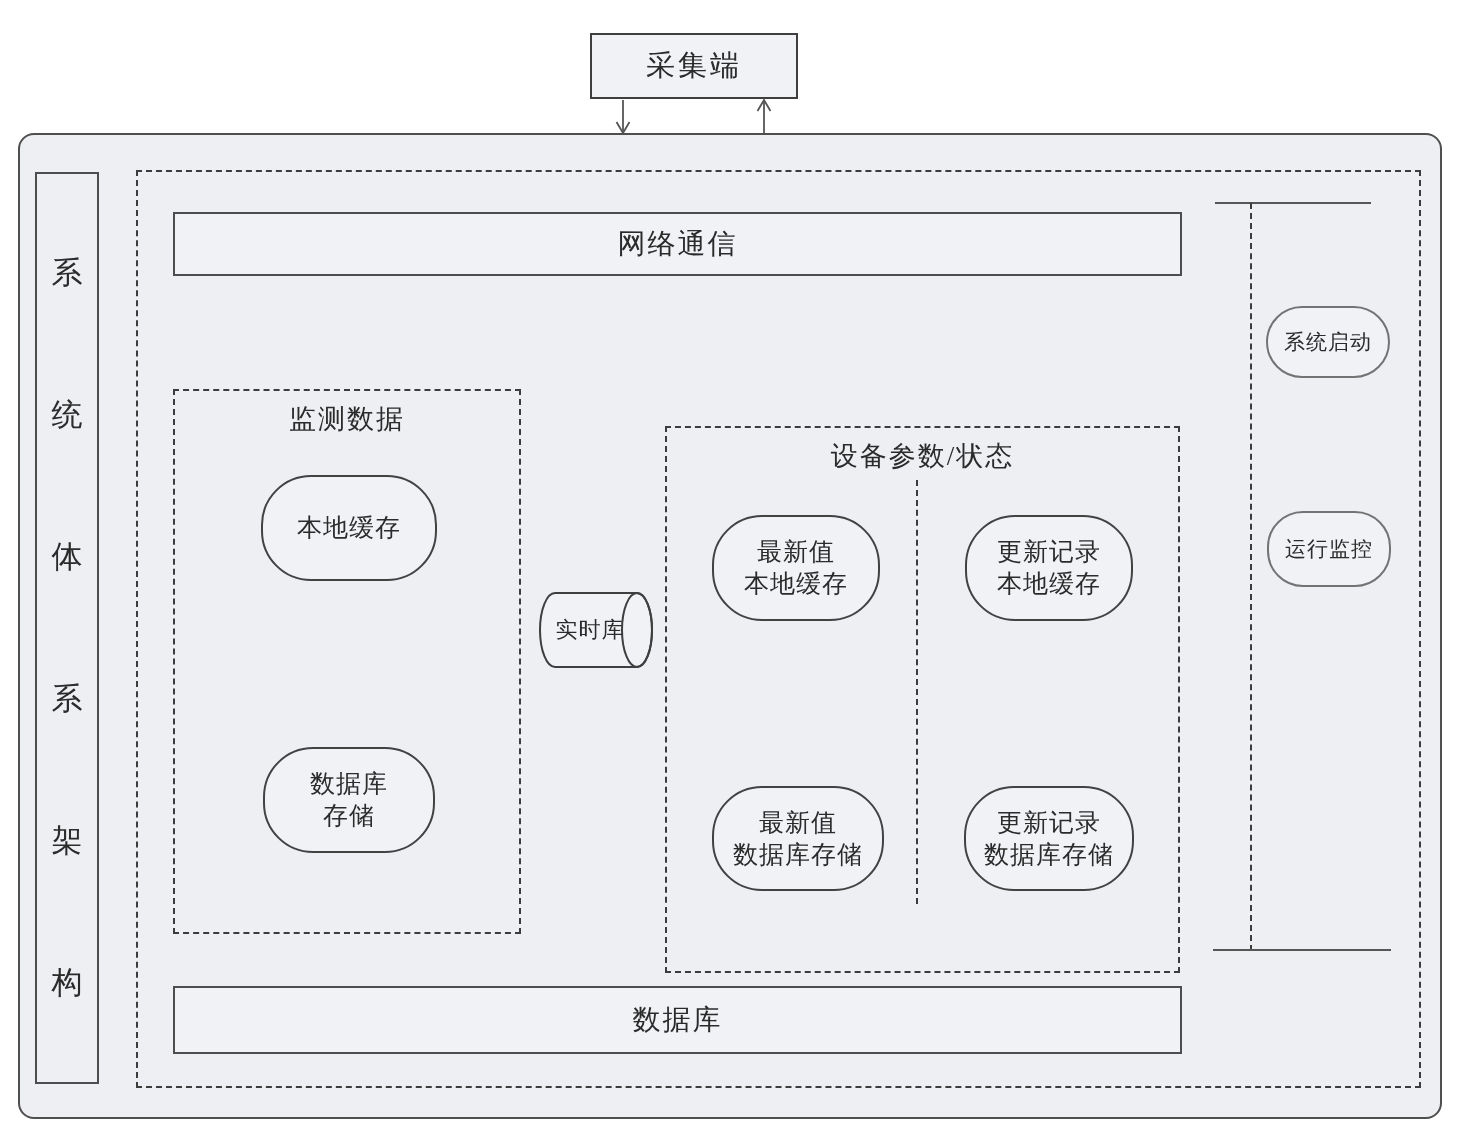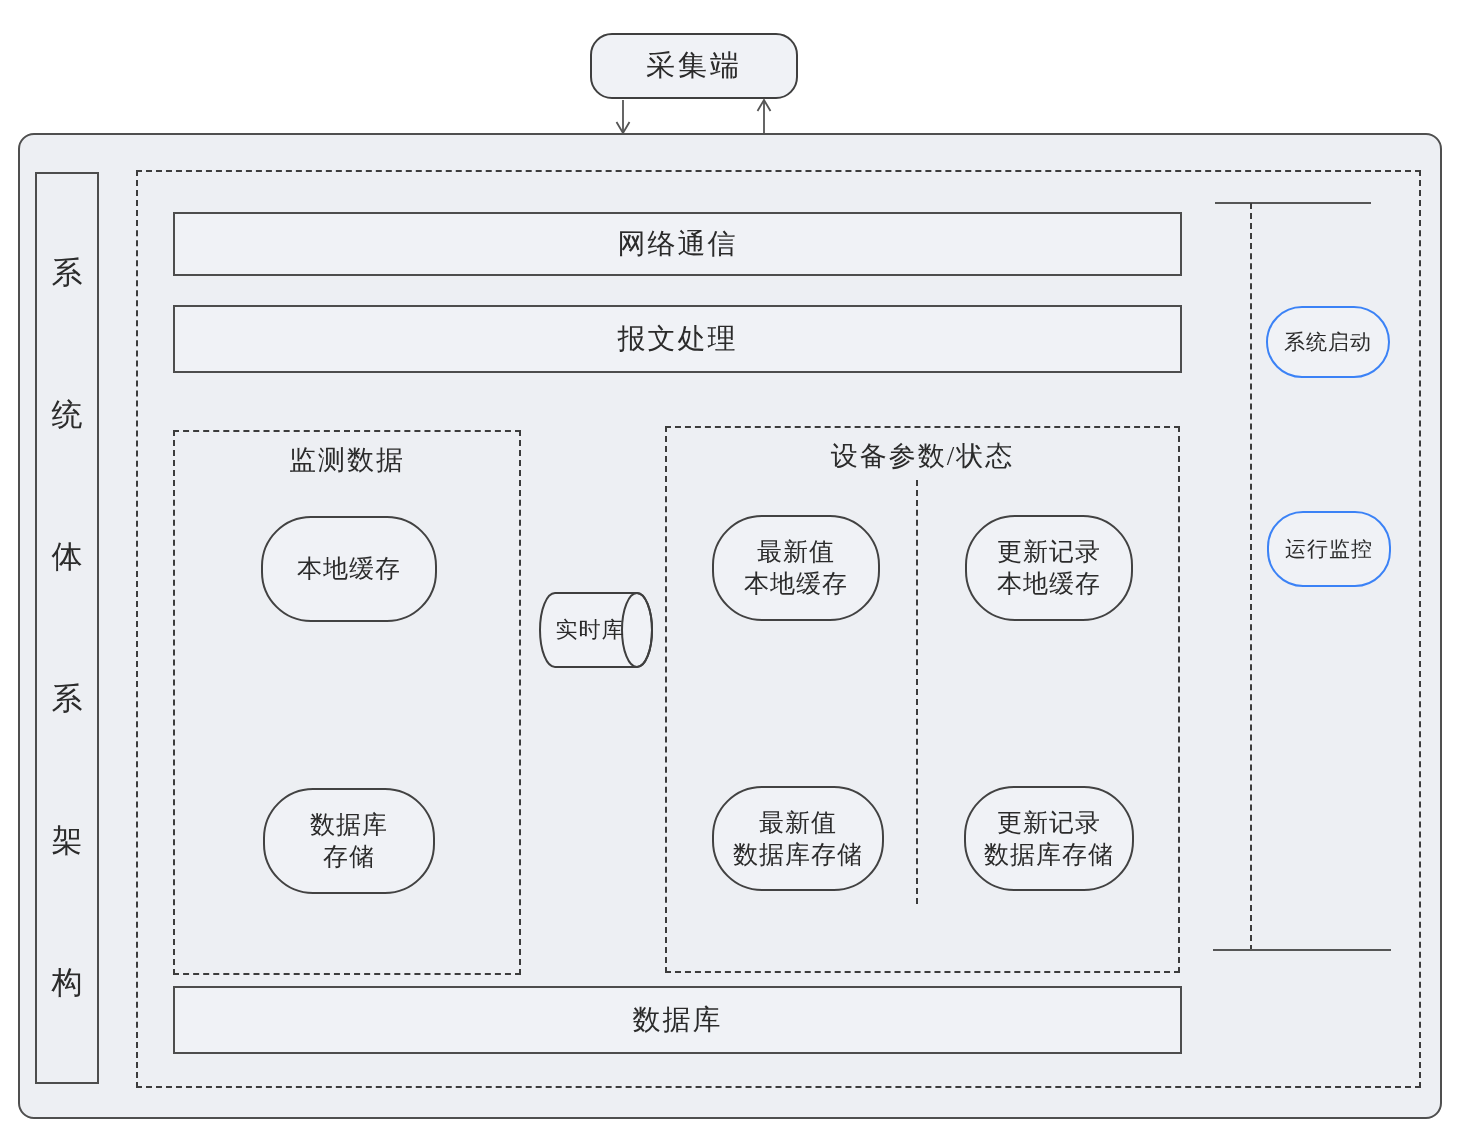--- a/index.html
+++ b/index.html
@@ -26,21 +26,21 @@
   }
   .node{
     position:absolute;box-sizing:border-box;
     border:2px solid #424242;border-radius:50px;
     background:var(--element-fill);
     display:flex;flex-direction:column;align-items:center;justify-content:center;
     font-size:25px;line-height:1.28;letter-spacing:1px;text-align:center;
   }
   .svc-node{
     position:absolute;box-sizing:border-box;
-    border:2px solid #3b82f6;border-radius:36px;
+    border:2px solid #737373;border-radius:36px;
     background:var(--element-fill);
     display:flex;align-items:center;justify-content:center;
     font-size:21px;letter-spacing:1px;
   }
   .collector{
     display:flex;align-items:center;justify-content:center;
     font-size:29px;letter-spacing:3px;
     border:2.5px solid #3f3f3f;background:var(--element-fill);
   }
   .sidebar{
@@ -54,21 +54,21 @@
   .cyl-label{
     display:flex;align-items:center;justify-content:center;
     font-size:22px;letter-spacing:1px;text-align:center;
   }
 </style>
 </head>
 <body>
 
 <div id="canvas">
 
-  <div class="abs collector" style="left:590px;top:33px;width:208px;height:66px;border-radius:22px;">
+  <div class="abs collector" style="left:590px;top:33px;width:208px;height:66px;">
     <span>采集端</span>
   </div>
 
   <svg class="abs" style="left:605px;top:92px;" width="180" height="48" viewBox="0 0 180 48">
     <g stroke="#555" stroke-width="1.8" fill="none">
       <line x1="18" y1="8" x2="18" y2="40"></line>
       <path d="M11.5 30 L18 41 L24.5 30"></path>
     </g>
     <g stroke="#555" stroke-width="1.8" fill="none">
       <line x1="159" y1="41" x2="159" y2="9"></line>
@@ -86,25 +86,22 @@
     <span>架</span>
     <span>构</span>
   </div>
 
   <div class="abs dashed-box" style="left:136px;top:170px;width:1285px;height:918px;"></div>
 
   <div class="abs layer-bar" style="left:173px;top:212px;width:1009px;height:64px;">
     <span>网络通信</span>
   </div>
 
-  <div class="abs layer-bar" style="left:173px;top:305px;width:1009px;height:68px;">
-    <span>报文处理</span>
-  </div>
 
-  <div class="abs dashed-box" style="left:173px;top:430px;width:348px;height:545px;">
+  <div class="abs dashed-box" style="left:173px;top:389px;width:348px;height:545px;">
     <div class="group-title">监测数据</div>
     <div class="node" style="left:86px;top:84px;width:176px;height:106px;">
       <span>本地缓存</span>
     </div>
     <div class="node" style="left:88px;top:356px;width:172px;height:106px;">
       <span>数据库</span>
       <span>存储</span>
     </div>
   </div>
 

